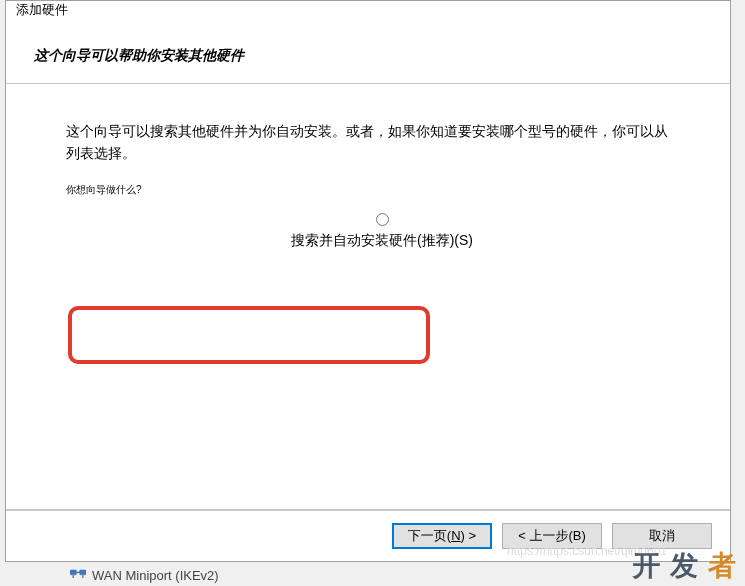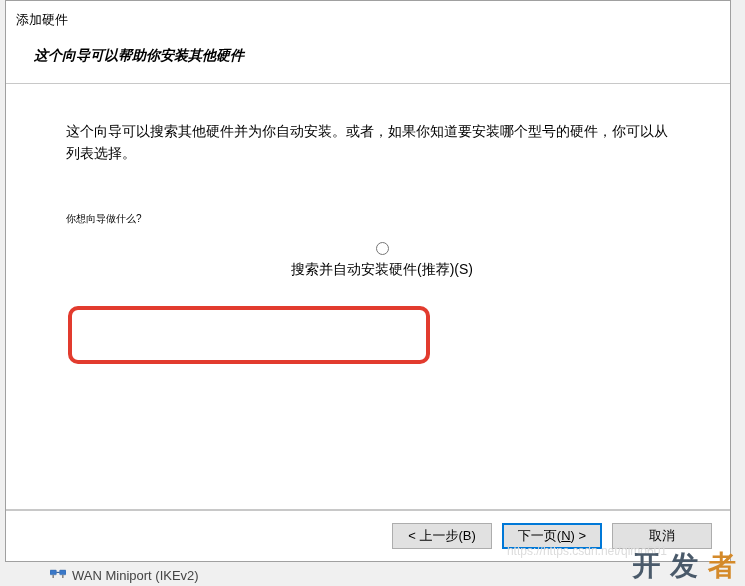--- a/index.html
+++ b/index.html
@@ -22,21 +22,21 @@
       top: 0;
       width: 726px;
       height: 562px;
       background: #ffffff;
       border: 1px solid #a0a0a0;
       display: flex;
       flex-direction: column;
     }
     .titlebar {
       height: 28px;
-      padding: 10px 10px;
+      padding: 0 10px;
       font-size: 13px;
       color: #000;
       border-bottom: none;
     }
     .header-section {
       padding: 18px 28px 18px 28px;
       font-style: italic;
     }
     .header-title {
       font-size: 14px;
@@ -50,21 +50,21 @@
     }
     .content {
       flex: 1;
       padding: 36px 60px 10px 60px;
       position: relative;
     }
     .description {
       font-size: 14px;
       color: #000;
       line-height: 1.6;
-      margin-bottom: 47px;
+      margin-bottom: 18px;
     }
     .prompt {
       font-size: 10px;
       color: #000;
       margin-bottom: 16px;
     }
     .radio-group {
       padding-left: 28px;
     }
     .radio-row {
@@ -137,21 +137,21 @@
       pointer-events: none;
       line-height: 1.05;
       text-align: left;
       text-shadow: 0 0 1px rgba(255,255,255,0.6);
     }
     .watermark-big .orange {
       color: #d48a2a;
     }
     .bg-item {
       position: absolute;
-      left: 50px;
+      left: 70px;
       bottom: 2px;
       display: flex;
       align-items: center;
       gap: 6px;
       font-size: 13px;
       color: #444;
     }
     .bg-item svg {
       width: 16px;
       height: 14px;
@@ -182,24 +182,24 @@
         <label for="opt-auto">搜索并自动安装硬件(推荐)(S)</label>
       </div>
     </div>
 
     <div class="highlight-box"></div>
   </div>
 
   <hr class="divider">
 
   <div class="footer">
-    <button class="btn">&lt; 上一步(B)</button>
     <button class="btn default">
       <span>下一页(</span><span class="underline">N</span><span>) &gt;</span>
     </button>
+    <button class="btn">&lt; 上一步(B)</button>
     <button class="btn">取消</button>
   </div>
 </div>
 
 <div class="bg-item">
   <span>
     <svg viewBox="0 0 20 16">
       <rect x="0" y="3" width="8" height="6" rx="1" fill="#3a78c8" stroke="#2a5a9a" stroke-width="0.5"></rect>
       <rect x="12" y="3" width="8" height="6" rx="1" fill="#3a78c8" stroke="#2a5a9a" stroke-width="0.5"></rect>
       <line x1="8" y1="6" x2="12" y2="6" stroke="#2a5a9a" stroke-width="1.4"></line>

